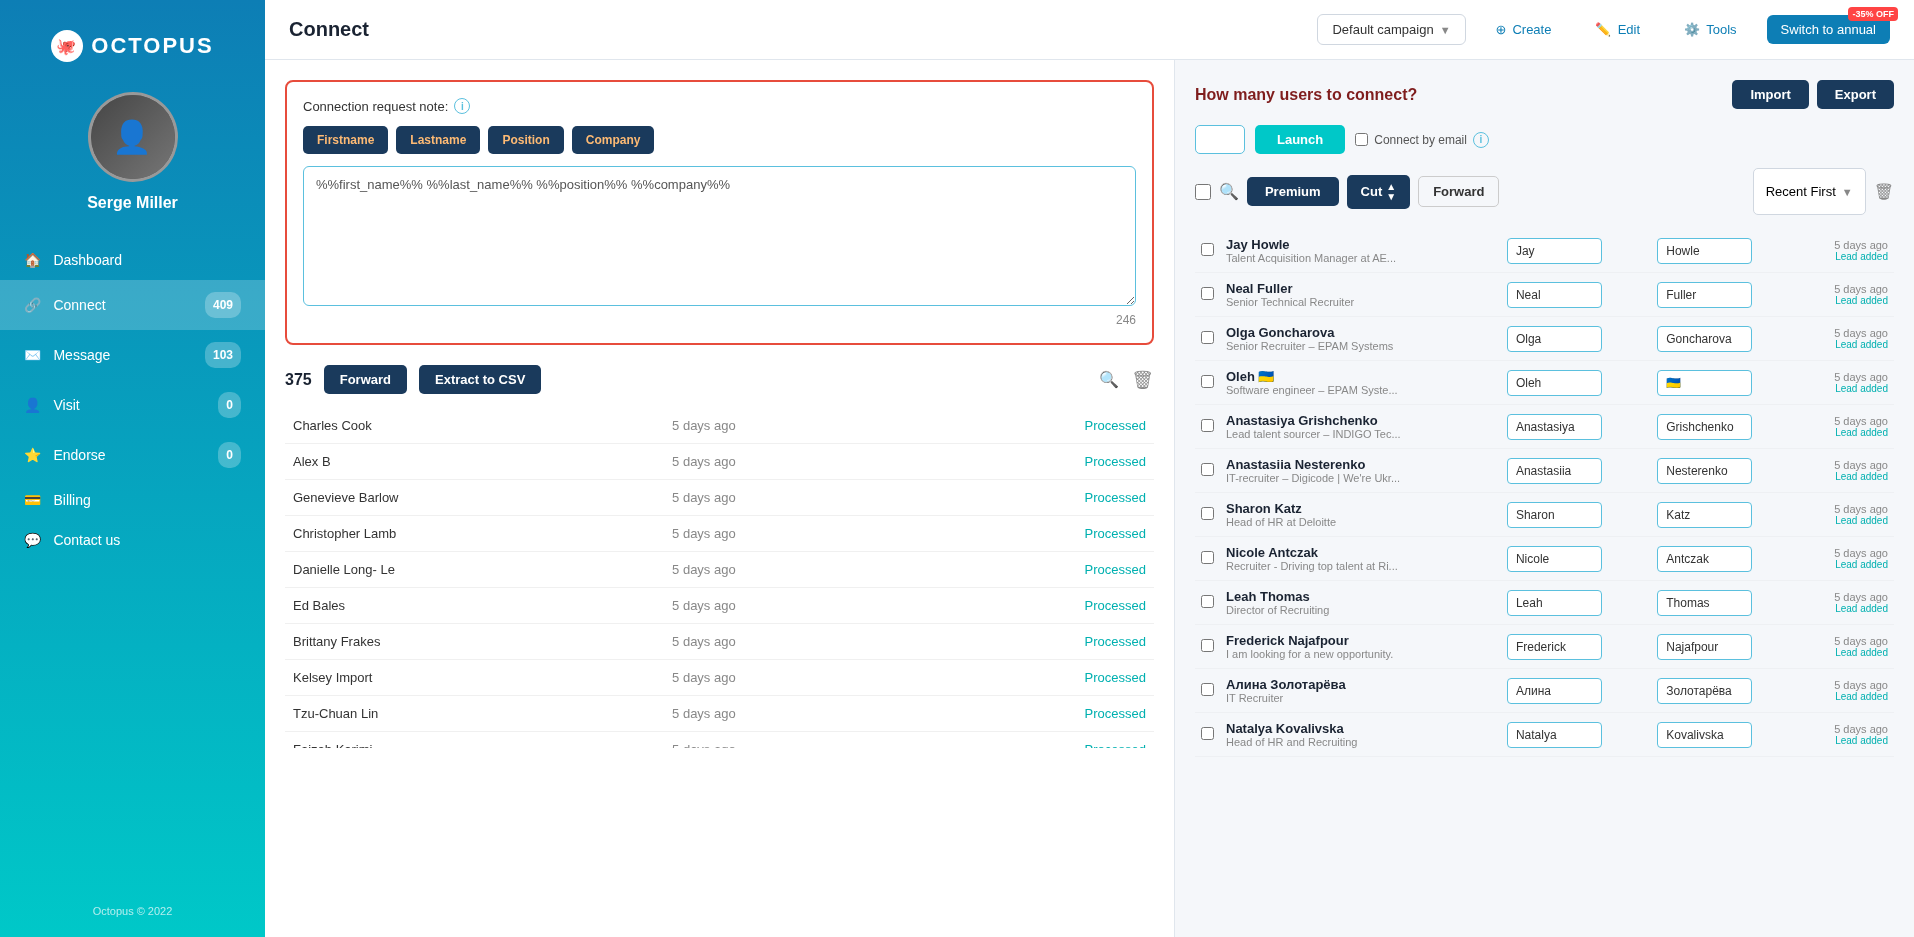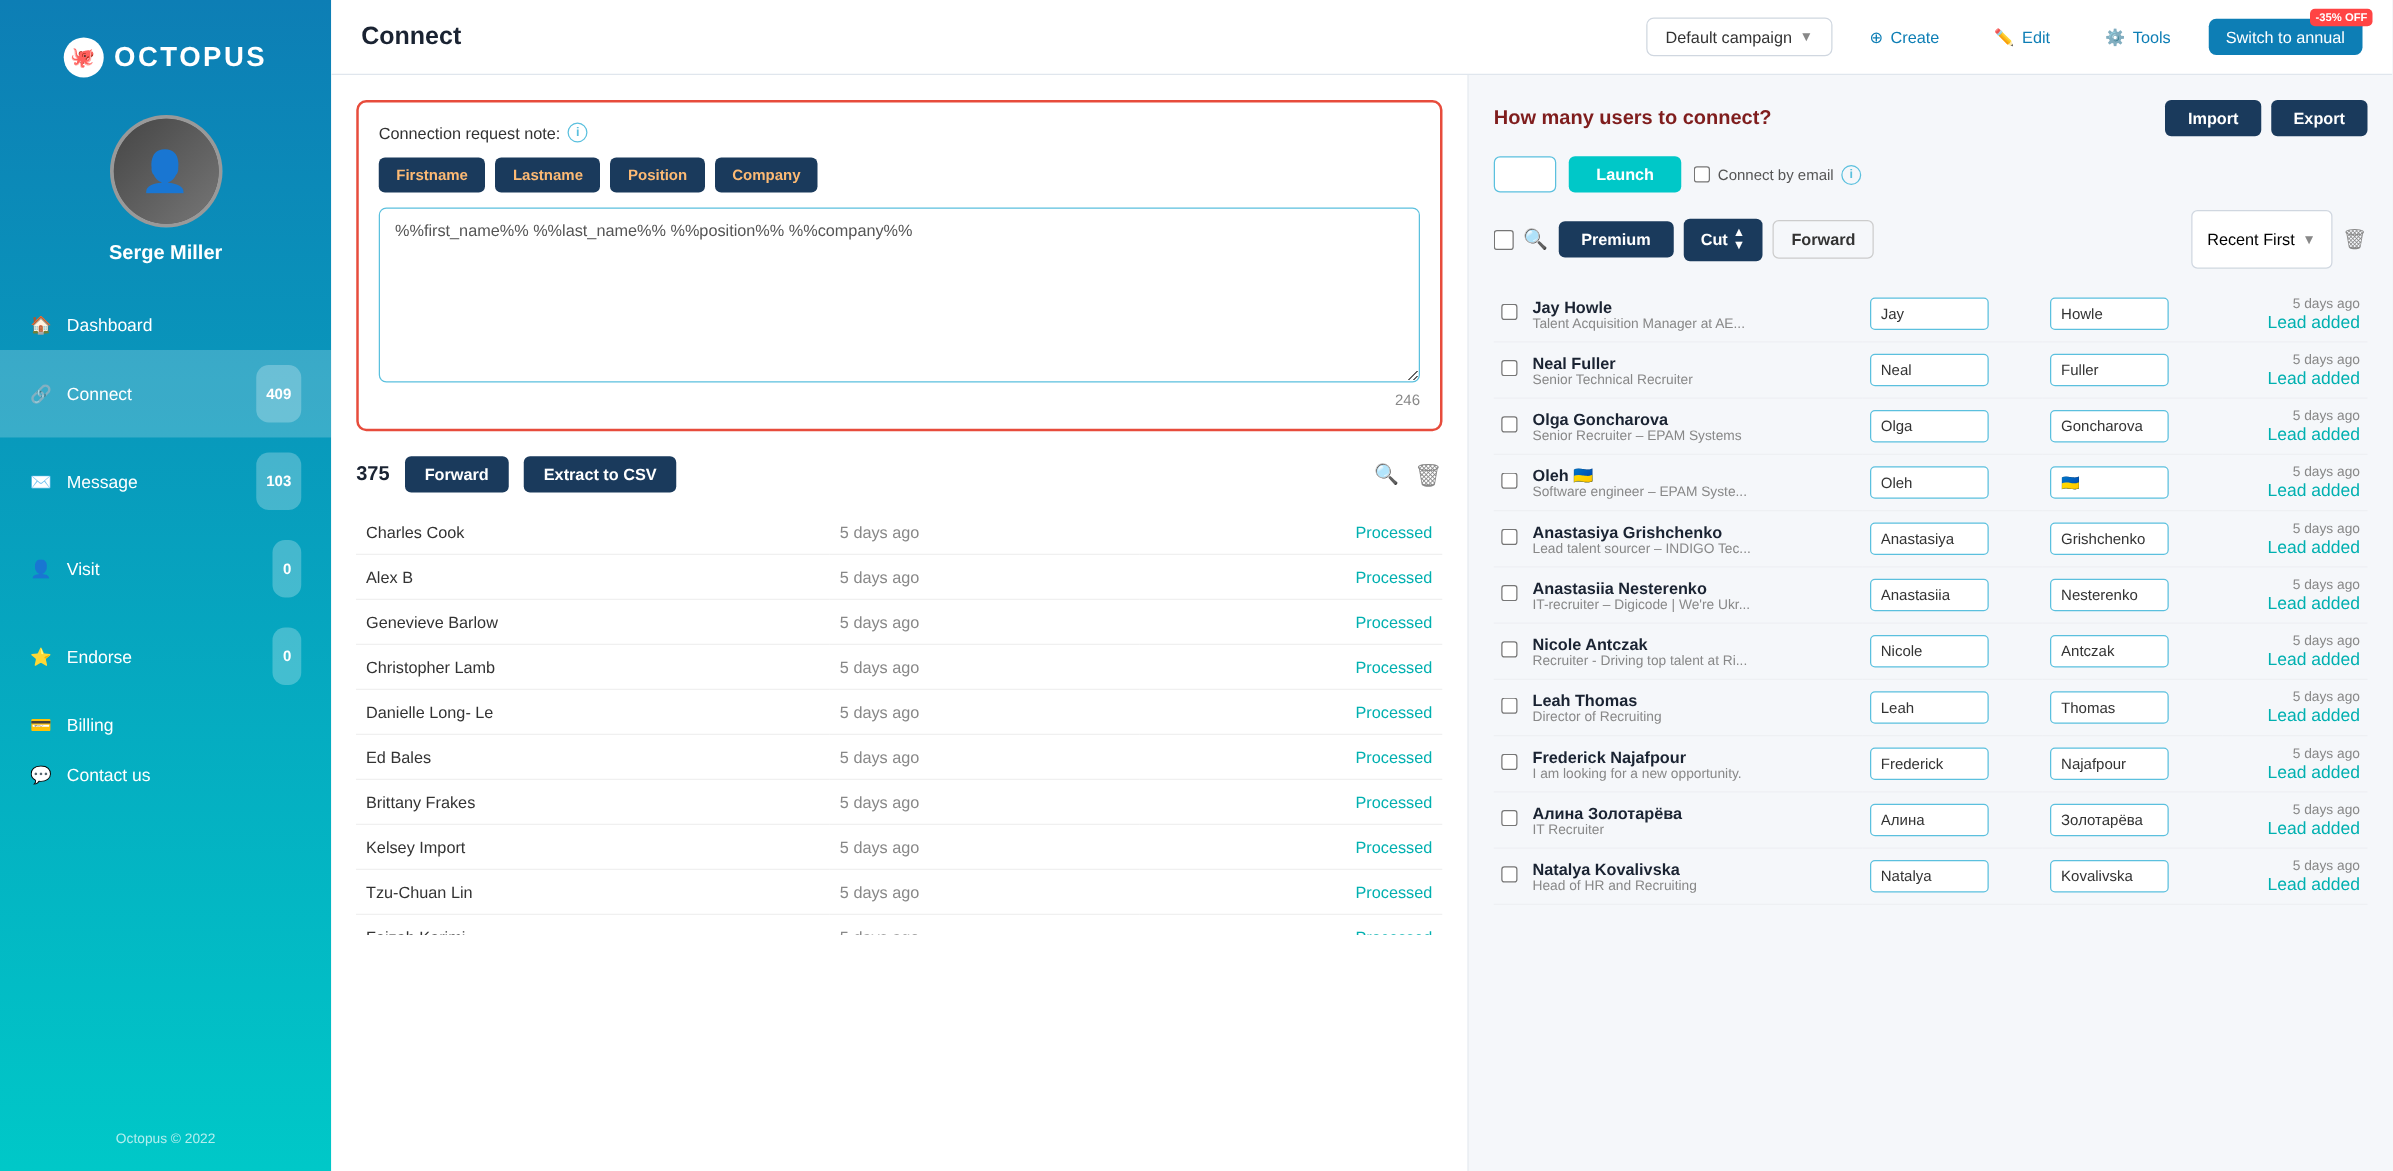--- a/index.html
+++ b/index.html
@@ -57,21 +57,21 @@
     .sidebar-nav { width: 100%; }
     .sidebar-item {
       display: flex; align-items: center; justify-content: space-between;
       padding: 12px 24px; cursor: pointer; color: white; font-size: 14px;
       transition: background 0.2s;
     }
     .sidebar-item.active { background: rgba(255,255,255,0.2); }
     .sidebar-item-left { display: flex; align-items: center; gap: 12px; }
     .sidebar-badge {
       background: rgba(255,255,255,0.25);
-      border-radius: 10px; padding: 16px 8px; font-size: 12px; font-weight: 600;
+      border-radius: 10px; padding: 6px 8px; font-size: 12px; font-weight: 600;
     }
     .sidebar-footer { margin-top: auto; font-size: 11px; color: rgba(255,255,255,0.7); }
 
     
     .main-content {
       flex: 1;
       display: flex;
       flex-direction: column;
       background: #f5f7fa;
       overflow: hidden;
@@ -235,21 +235,21 @@
     .leads-table { width: 100%; border-collapse: collapse; }
     .leads-table tr { border-bottom: 1px solid #eef0f3; }
     .leads-table td { padding: 8px 6px; vertical-align: middle; }
     .lead-name { font-size: 13px; font-weight: 600; color: #1a2332; }
     .lead-title { font-size: 11px; color: #888; }
     .lead-input {
       border: 1.5px solid #5bc0de; border-radius: 4px;
       padding: 5px 8px; font-size: 12px; width: 95px; color: #333;
     }
     .lead-time { font-size: 11px; color: #888; white-space: nowrap; }
-    .lead-added { font-size: 14px; color: #00b0b0; }
+    .lead-added { font-size: 10px; color: #00b0b0; }
 
     .info-icon {
       display: inline-flex; align-items: center; justify-content: center;
       width: 16px; height: 16px; border-radius: 50%;
       border: 1.5px solid #5bc0de; color: #5bc0de; font-size: 10px; font-weight: 700;
       cursor: pointer;
     }
 
     
     ::-webkit-scrollbar { width: 6px; height: 6px; }
@@ -568,20 +568,33 @@
       <td><input class="lead-input" type="text" value="Anastasiia" style=""></td>
       <td><input class="lead-input" type="text" value="Nesterenko" style=""></td>
       <td style="text-align:right;">
         <div class="lead-time">5 days ago</div>
         <div class="lead-added">Lead added</div>
       </td>
     </tr>
             <tr>
       <td style="width:24px;"><input type="checkbox" style=""></td>
       <td style="min-width:200px;">
+        <div class="lead-name">Sharon Katz</div>
+        <div class="lead-title">Head of HR at Deloitte</div>
+      </td>
+      <td><input class="lead-input" type="text" value="Sharon" style=""></td>
+      <td><input class="lead-input" type="text" value="Katz" style=""></td>
+      <td style="text-align:right;">
+        <div class="lead-time">5 days ago</div>
+        <div class="lead-added">Lead added</div>
+      </td>
+    </tr>
+            <tr>
+      <td style="width:24px;"><input type="checkbox" style=""></td>
+      <td style="min-width:200px;">
         <div class="lead-name">Nicole Antczak</div>
         <div class="lead-title">Recruiter - Driving top talent at Ri...</div>
       </td>
       <td><input class="lead-input" type="text" value="Nicole" style=""></td>
       <td><input class="lead-input" type="text" value="Antczak" style=""></td>
       <td style="text-align:right;">
         <div class="lead-time">5 days ago</div>
         <div class="lead-added">Lead added</div>
       </td>
     </tr>

